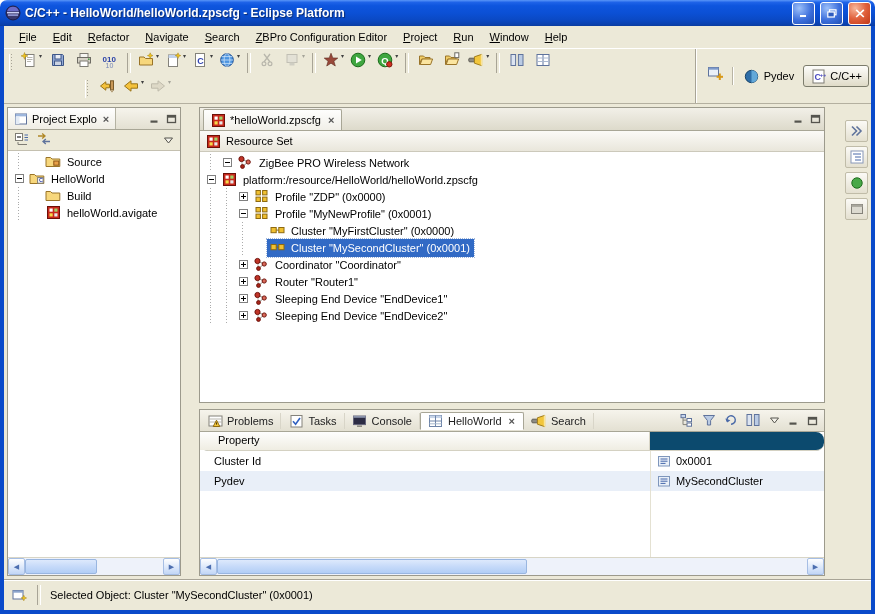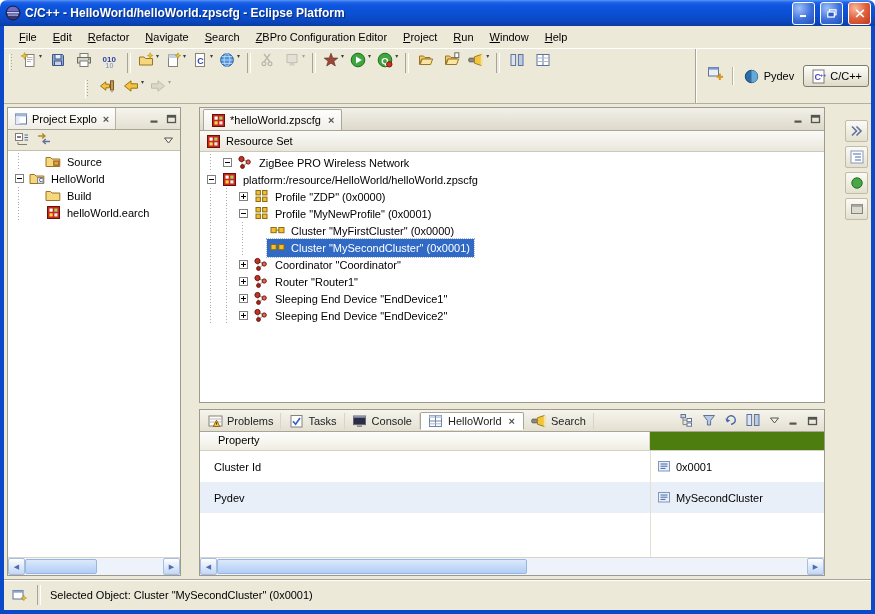--- a/index.html
+++ b/index.html
@@ -74,27 +74,27 @@
   .row-body{display:inline-flex;align-items:center;gap:4px;padding:1px 2px;}
   .row-body.sel{background:#316AC5;outline:1px dotted #9FB6DC;}
   .row-body.sel .tree-label{color:#fff;}
   .icon{display:inline-flex;align-items:center;justify-content:center;width:16px;height:16px;flex:0 0 16px;}
   .tree-label{padding:0 2px;}
 
   
   .btab{display:inline-flex;align-items:center;gap:4px;padding:0 7px;border-right:1px solid #D8D5C8;color:#222;}
   .btab.active{background:#fff;border:1px solid #A8A696;border-bottom:1px solid #fff;margin-bottom:-1px;border-radius:2px 2px 0 0;}
   .bottom-right{display:flex;align-items:center;gap:2px;padding-right:3px;}
-  .prop-header{flex:0 0 18px;display:flex;background:#4d7c0f;border-bottom:1px solid #D4D1C2;}
+  .prop-header{flex:0 0 18px;display:flex;background:#0c4a6e;border-bottom:1px solid #D4D1C2;border-radius:8px;}
   .prop-header .col{padding:2px 5px 2px 18px;background:linear-gradient(180deg,#FEFEFD,#EFEDE2);border-right:1px solid #D8D5C6;}
   .col1{flex:0 0 450px;box-sizing:border-box;}
   .col2{flex:1;padding-left:6px !important;}
   .prop-body{flex:1;position:relative;background:#fff;overflow:hidden;}
   .col-divider{position:absolute;left:450px;top:0;bottom:0;width:1px;background:#E4E1D2;}
-  .prow{height:31px;display:flex;align-items:center;position:relative;}
+  .prow{height:20px;display:flex;align-items:center;position:relative;}
   .prow.alt{background:#E9EFF8;}
   .pcell{flex:0 0 450px;box-sizing:border-box;padding-left:14px;}
   .vcell{flex:1;display:flex;align-items:center;gap:4px;padding-left:6px;}
 
   
   .hscroll{flex:0 0 17px;display:flex;background:#EEF2FA;border-top:1px solid #D8D5C6;align-items:center;}
   .scroll-arrow{flex:0 0 17px;height:17px;display:flex;align-items:center;justify-content:center;font-size:7px;color:#4D6FB0;background:linear-gradient(180deg,#FEFEFE,#D9E6FA 60%,#C2D6F5);border:1px solid #A6BEE4;border-radius:2px;box-sizing:border-box;}
   .scroll-thumb{height:15px;background:linear-gradient(180deg,#DDE9FC,#C6DAF9 50%,#B2CEF5);border:1px solid #99B6E0;border-radius:2px;box-sizing:border-box;}
   .thumb-narrow{width:72px;}
   .thumb-wide{width:310px;}
@@ -520,21 +520,21 @@
               <span class="row-body">
                 <span class="icon">
                   <svg width="15" height="15">
                     <rect x="1.5" y="1.5" width="12" height="12" fill="#C8281C" stroke="#6E1008"></rect>
                     <rect x="3.5" y="3.5" width="3.2" height="3.2" fill="#fff"></rect>
                     <rect x="8.3" y="3.5" width="3.2" height="3.2" fill="#9FD468"></rect>
                     <rect x="3.5" y="8.3" width="3.2" height="3.2" fill="#F5D94A"></rect>
                     <rect x="8.3" y="8.3" width="3.2" height="3.2" fill="#E8E8E8"></rect>
                   </svg>
                 </span>
-                <span class="tree-label">helloWorld.earch</span>
+                <span class="tree-label">helloWorld.avigate</span>
               </span>
             </div>
           </div>
         <div class="hscroll">
           <span class="scroll-arrow">◀</span>
           <span class="scroll-thumb thumb-narrow"></span>
           <span class="spacer"></span>
           <span class="scroll-arrow">▶</span>
         </div>
       </div>

